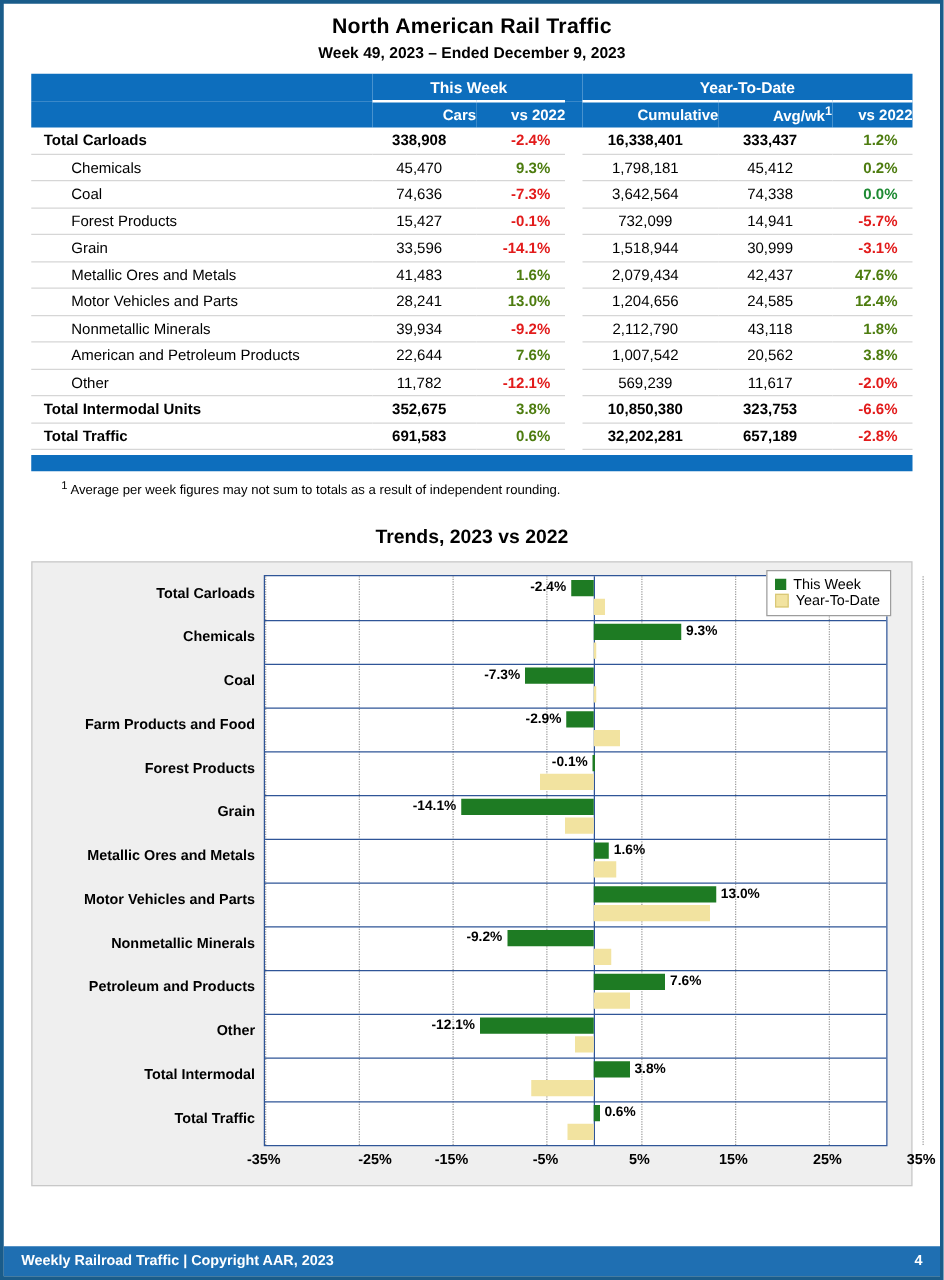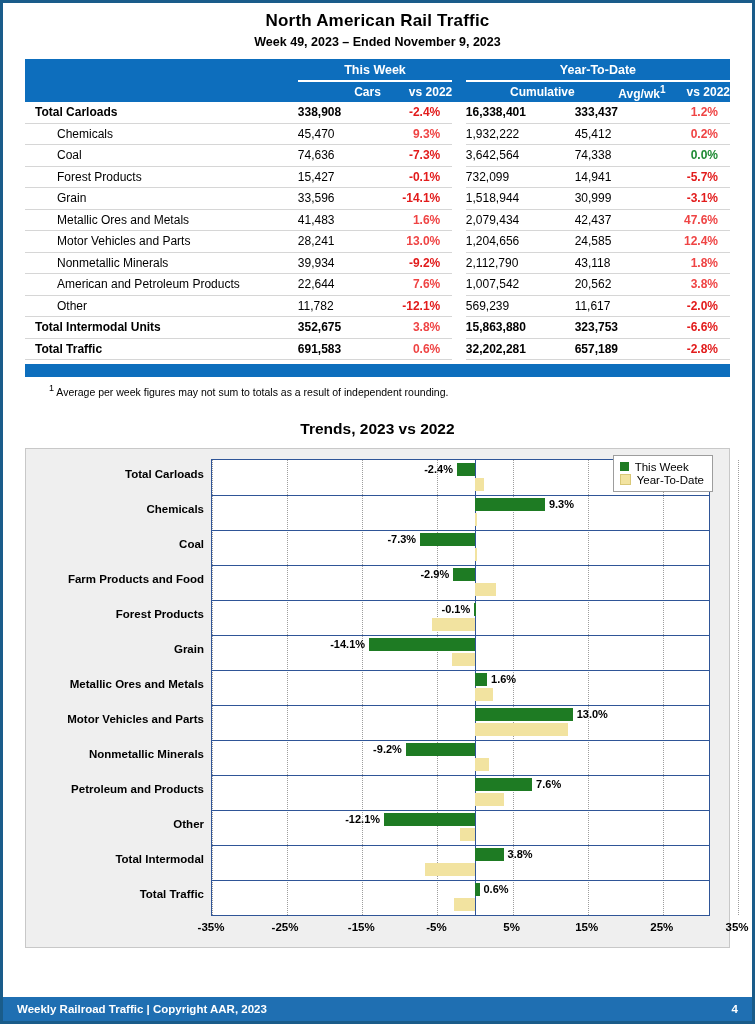--- a/index.html
+++ b/index.html
@@ -95,29 +95,29 @@
     font-weight: bold;
   }
   .row td.label {
     text-align: left;
     padding-left: 10px;
   }
   .row td.label.indent {
     padding-left: 32px;
   }
   .row td.num {
-    text-align: left;
+    text-align: center;
     padding-right: 8px;
   }
   .row td.pct {
     text-align: right;
     padding-right: 12px;
     font-weight: bold;
   }
-  .pos { color: #ef4444; }
+  .pos { color: #4d7c0f; }
   .neg { color: #e21b1b; }
   .zero { color: #1e8a33; }
   .gap { width: 14px; border-bottom: none !important; }
   .bottom-band {
     background: #0d6ebd;
     height: 13px;
     margin: 4px 22px 0 22px;
   }
   .footnote {
     margin: 6px 22px 0 46px;
@@ -245,21 +245,21 @@
     box-sizing: border-box;
   }
 </style>
 </head>
 <body>
 
 <div class="content">
 
   <div class="title-block">
     <div class="main-title">North American Rail Traffic</div>
-    <div class="sub-title">Week 49, 2023 – Ended November 9, 2023</div>
+    <div class="sub-title">Week 49, 2023 – Ended December 9, 2023</div>
   </div>
 
   <div class="table-wrap">
     <table class="rail">
       <colgroup>
         <col style="width:278px">
         <col style="width:84px">
         <col style="width:72px">
         <col style="width:14px">
         <col style="width:110px">
@@ -291,21 +291,21 @@
             <td class="gap"></td>
             <td class="num">16,338,401</td>
             <td class="num">333,437</td>
             <td class="pct pos">1.2%</td>
           </tr>
           <tr class="row">
             <td class="label indent">Chemicals</td>
             <td class="num">45,470</td>
             <td class="pct pos">9.3%</td>
             <td class="gap"></td>
-            <td class="num">1,932,222</td>
+            <td class="num">1,798,181</td>
             <td class="num">45,412</td>
             <td class="pct pos">0.2%</td>
           </tr>
           <tr class="row">
             <td class="label indent">Coal</td>
             <td class="num">74,636</td>
             <td class="pct neg">-7.3%</td>
             <td class="gap"></td>
             <td class="num">3,642,564</td>
             <td class="num">74,338</td>
@@ -372,21 +372,21 @@
             <td class="gap"></td>
             <td class="num">569,239</td>
             <td class="num">11,617</td>
             <td class="pct neg">-2.0%</td>
           </tr>
           <tr class="row total">
             <td class="label">Total Intermodal Units</td>
             <td class="num">352,675</td>
             <td class="pct pos">3.8%</td>
             <td class="gap"></td>
-            <td class="num">15,863,880</td>
+            <td class="num">10,850,380</td>
             <td class="num">323,753</td>
             <td class="pct neg">-6.6%</td>
           </tr>
           <tr class="row total">
             <td class="label">Total Traffic</td>
             <td class="num">691,583</td>
             <td class="pct pos">0.6%</td>
             <td class="gap"></td>
             <td class="num">32,202,281</td>
             <td class="num">657,189</td>
@@ -490,21 +490,21 @@
         <div class="cat-label" style="top: 229.5px; left: 0px; width: 178px;">Metallic Ores and Metals</div>
         <div class="cat-label" style="top: 264.5px; left: 0px; width: 178px;">Motor Vehicles and Parts</div>
         <div class="cat-label" style="top: 299.5px; left: 0px; width: 178px;">Nonmetallic Minerals</div>
         <div class="cat-label" style="top: 334.5px; left: 0px; width: 178px;">Petroleum and Products</div>
         <div class="cat-label" style="top: 369.5px; left: 0px; width: 178px;">Other</div>
         <div class="cat-label" style="top: 404.5px; left: 0px; width: 178px;">Total Intermodal</div>
         <div class="cat-label" style="top: 439.5px; left: 0px; width: 178px;">Total Traffic</div>
       </div>
     <div id="x-labels">
         <div class="axis-label" style="left: 155px; top: 472px;">-35%</div>
-        <div class="axis-label" style="left: 229px; top: 472px;">-25%</div>
+        <div class="axis-label" style="left: 244px; top: 472px;">-25%</div>
         <div class="axis-label" style="left: 305.286px; top: 472px;">-15%</div>
         <div class="axis-label" style="left: 380.429px; top: 472px;">-5%</div>
         <div class="axis-label" style="left: 455.571px; top: 472px;">5%</div>
         <div class="axis-label" style="left: 530.714px; top: 472px;">15%</div>
         <div class="axis-label" style="left: 605.857px; top: 472px;">25%</div>
         <div class="axis-label" style="left: 681px; top: 472px;">35%</div>
       </div>
   </div>
 
 </div>

